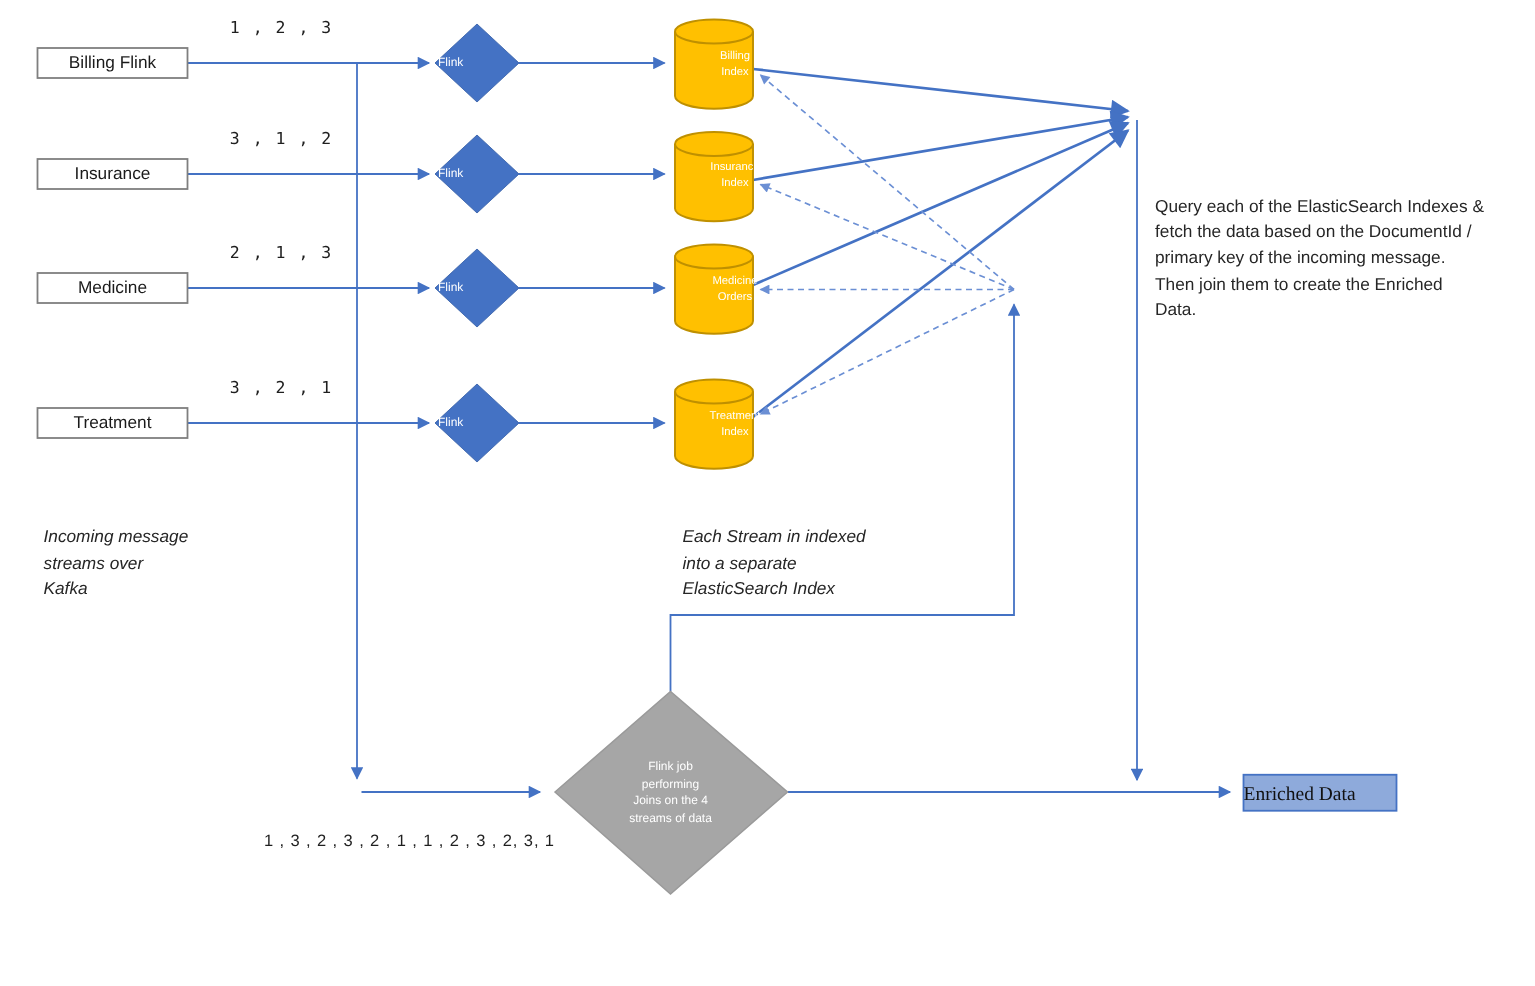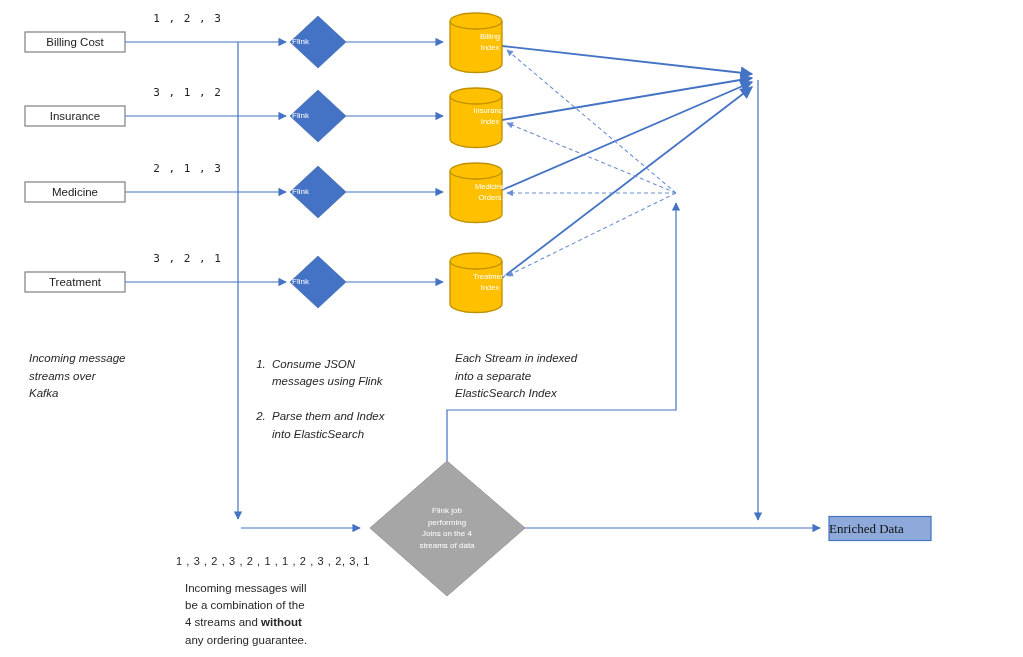--- a/index.html
+++ b/index.html
@@ -109,21 +109,21 @@
     <polygon points="370,528 447,461 525,528 447,596" fill="#A6A6A6" stroke="#9A9A9A" stroke-width="1"></polygon>
 
     <rect x="829" y="516.5" width="102" height="24" fill="#8EAADB" stroke="#4472C4" stroke-width="1.2"></rect>
   </svg>
 
   <div class="lbl seq" style="top:12px">1 , 2 , 3</div>
   <div class="lbl seq" style="top:86px">3 , 1 , 2</div>
   <div class="lbl seq" style="top:162px">2 , 1 , 3</div>
   <div class="lbl seq" style="top:252px">3 , 2 , 1</div>
 
-  <div class="lbl src-lbl" style="top:32px">Billing Cost</div>
+  <div class="lbl src-lbl" style="top:32px">Billing Flink</div>
   <div class="lbl src-lbl" style="top:106px">Insurance</div>
   <div class="lbl src-lbl" style="top:182px">Medicine</div>
   <div class="lbl src-lbl" style="top:272px">Treatment</div>
 
   <div class="lbl flink-lbl" style="top:36px">Flink</div>
   <div class="lbl flink-lbl" style="top:110px">Flink</div>
   <div class="lbl flink-lbl" style="top:186px">Flink</div>
   <div class="lbl flink-lbl" style="top:276px">Flink</div>
 
   <div class="lbl cyl-lbl" style="top:32px">Billing
@@ -132,39 +132,34 @@
 Index</div>
   <div class="lbl cyl-lbl" style="top:182px">Medicine
 Orders</div>
   <div class="lbl cyl-lbl" style="top:272px">Treatment
 Index</div>
 
   <div class="lbl note" style="left:29px;top:338px">Incoming message
 streams over
 Kafka</div>
 
-  <ol class="lbl note steps" style="left:252px;top:338px">
-    <li>Consume JSON
-messages using Flink</li>
-    <li>Parse them and Index
-into ElasticSearch</li>
-  </ol>
 
   <div class="lbl note" style="left:455px;top:338px">Each Stream in indexed
 into a separate
 ElasticSearch Index</div>
 
+  <div class="lbl query-note">Query each of the ElasticSearch Indexes &amp;
+fetch the data based on the DocumentId /
+primary key of the incoming message.
+Then join them to create the Enriched
+Data.</div>
 
   <div class="lbl join-lbl">Flink job
 performing
 Joins on the 4
 streams of data</div>
 
   <div class="lbl enriched-lbl">Enriched Data</div>
 
   <div class="lbl mixedseq">1 , 3 , 2 , 3 , 2 , 1 , 1 , 2 , 3 , 2, 3, 1</div>
 
-  <div class="lbl ordering"><span>Incoming messages will
-be a combination of the
-4 streams and </span><b>without</b><span>
-any ordering guarantee.</span></div>
 
 </div>
 
 </body></html>

